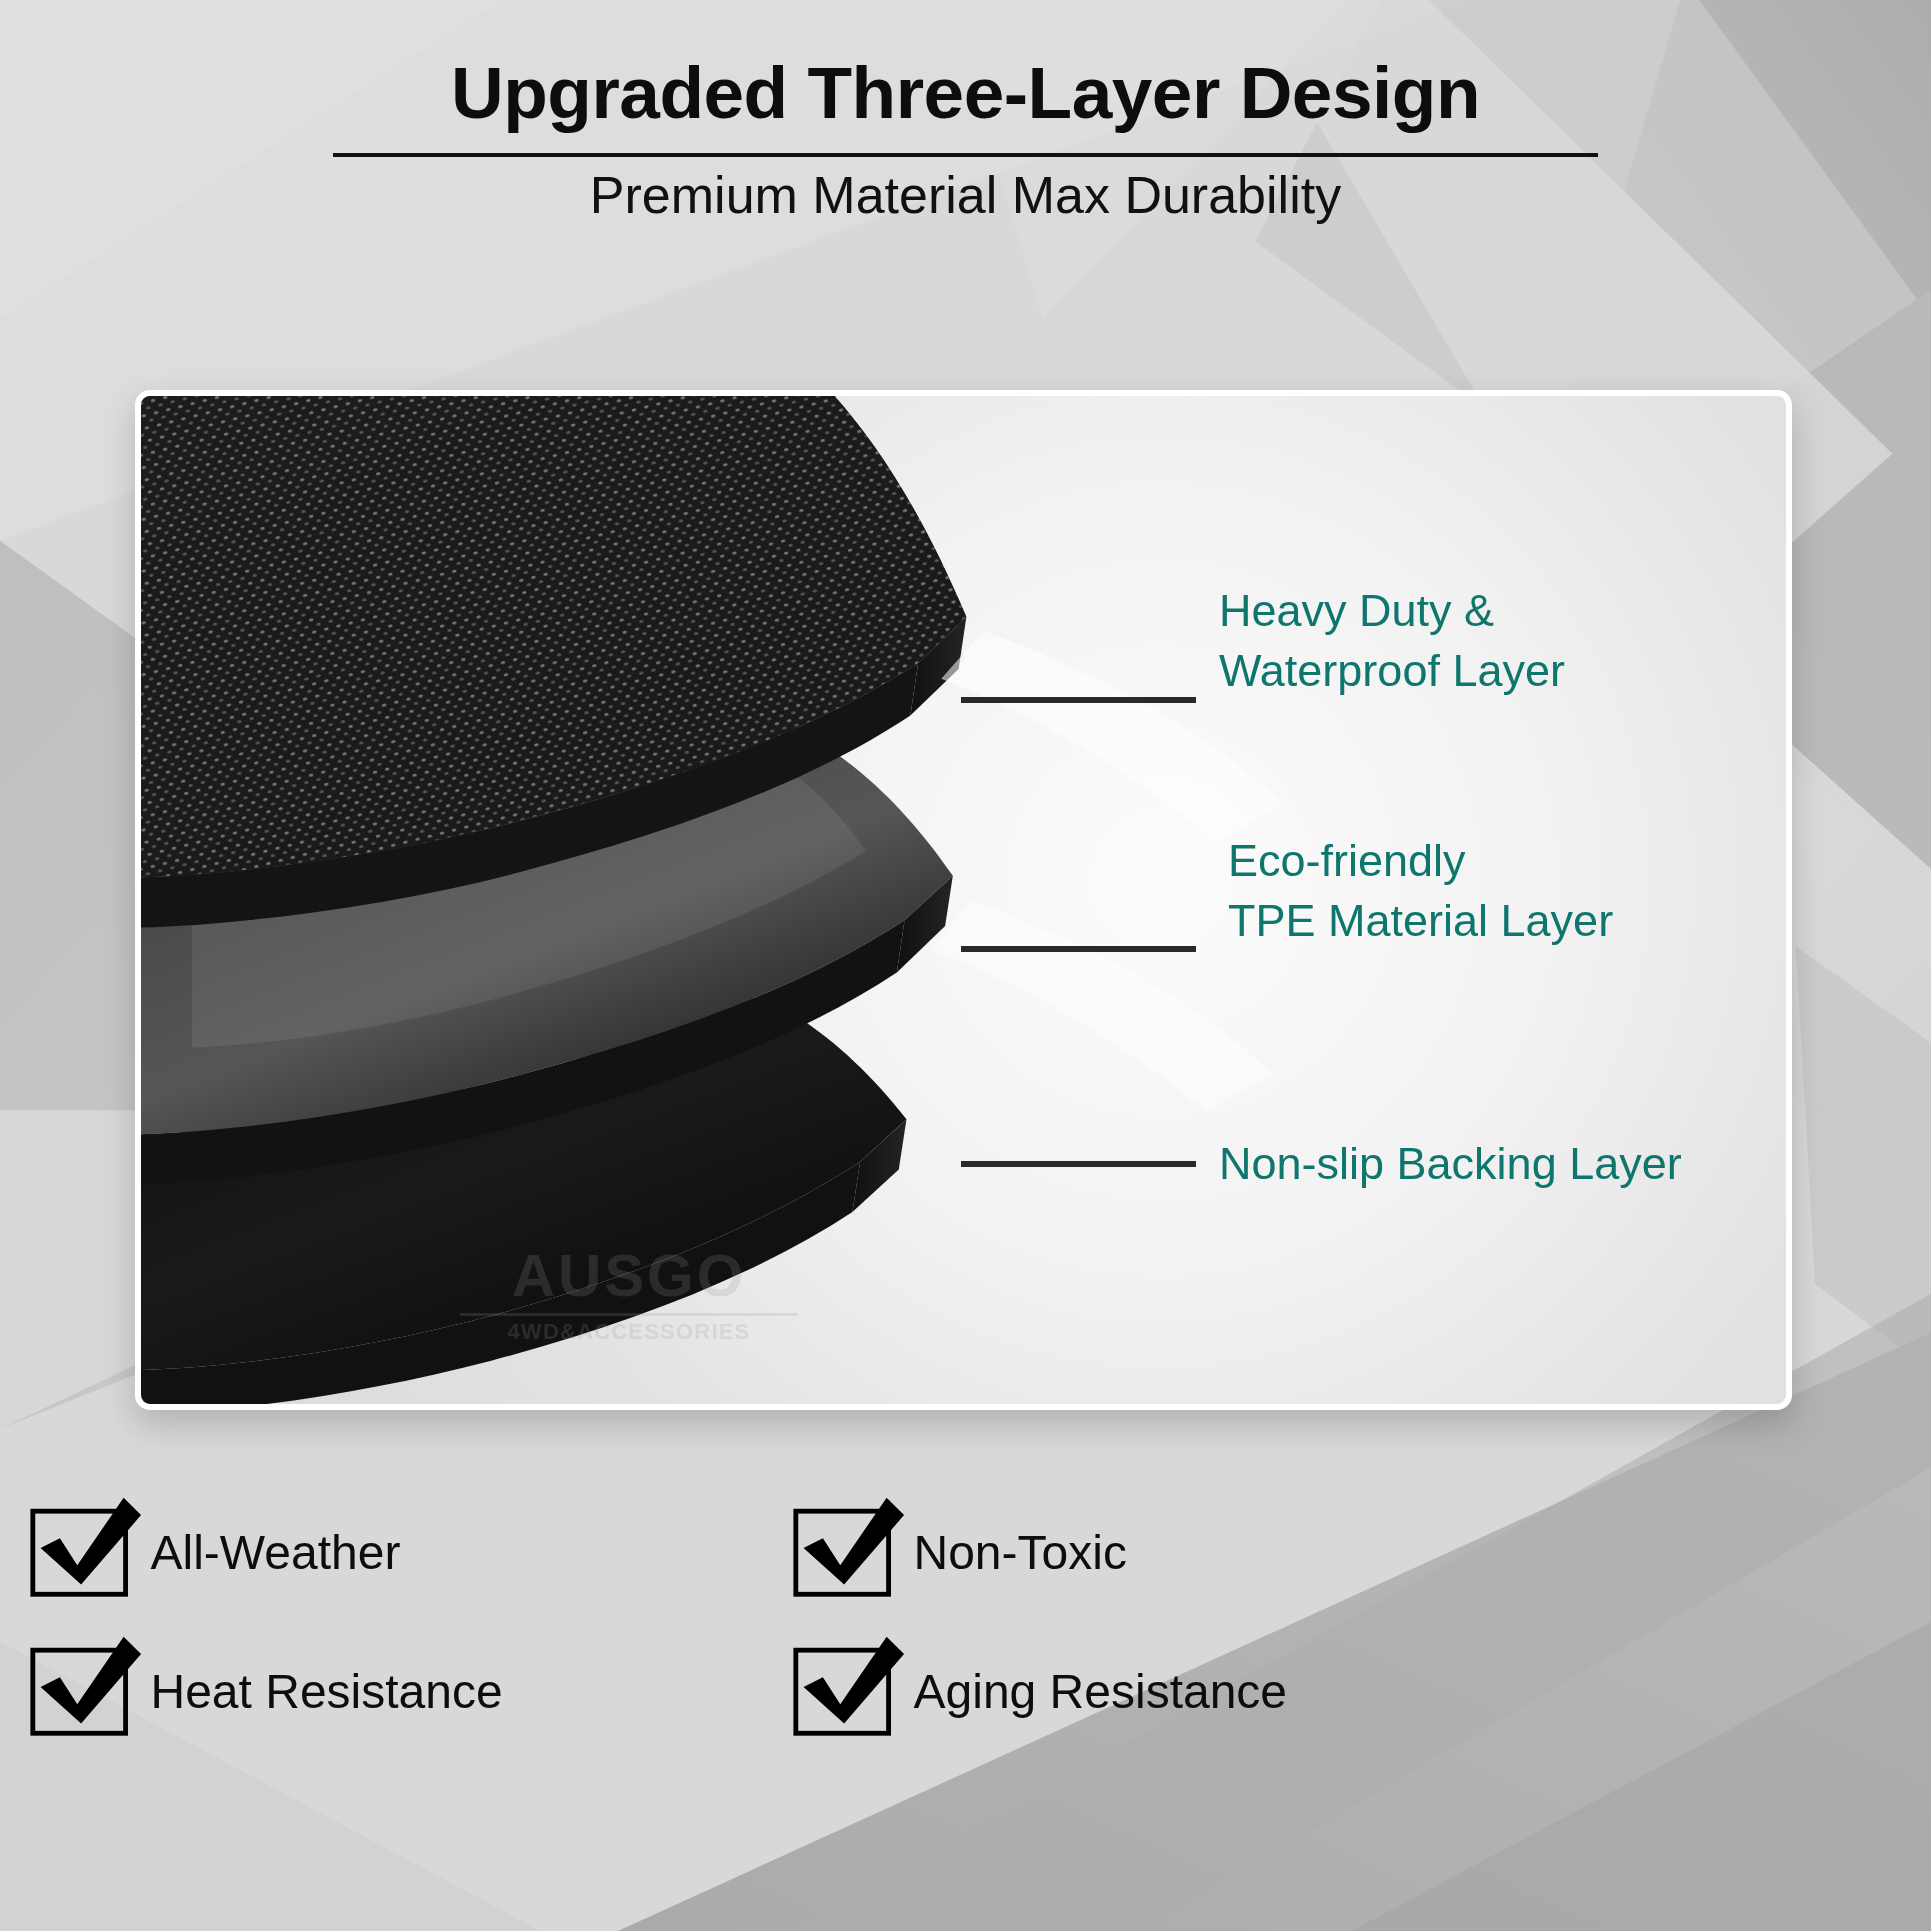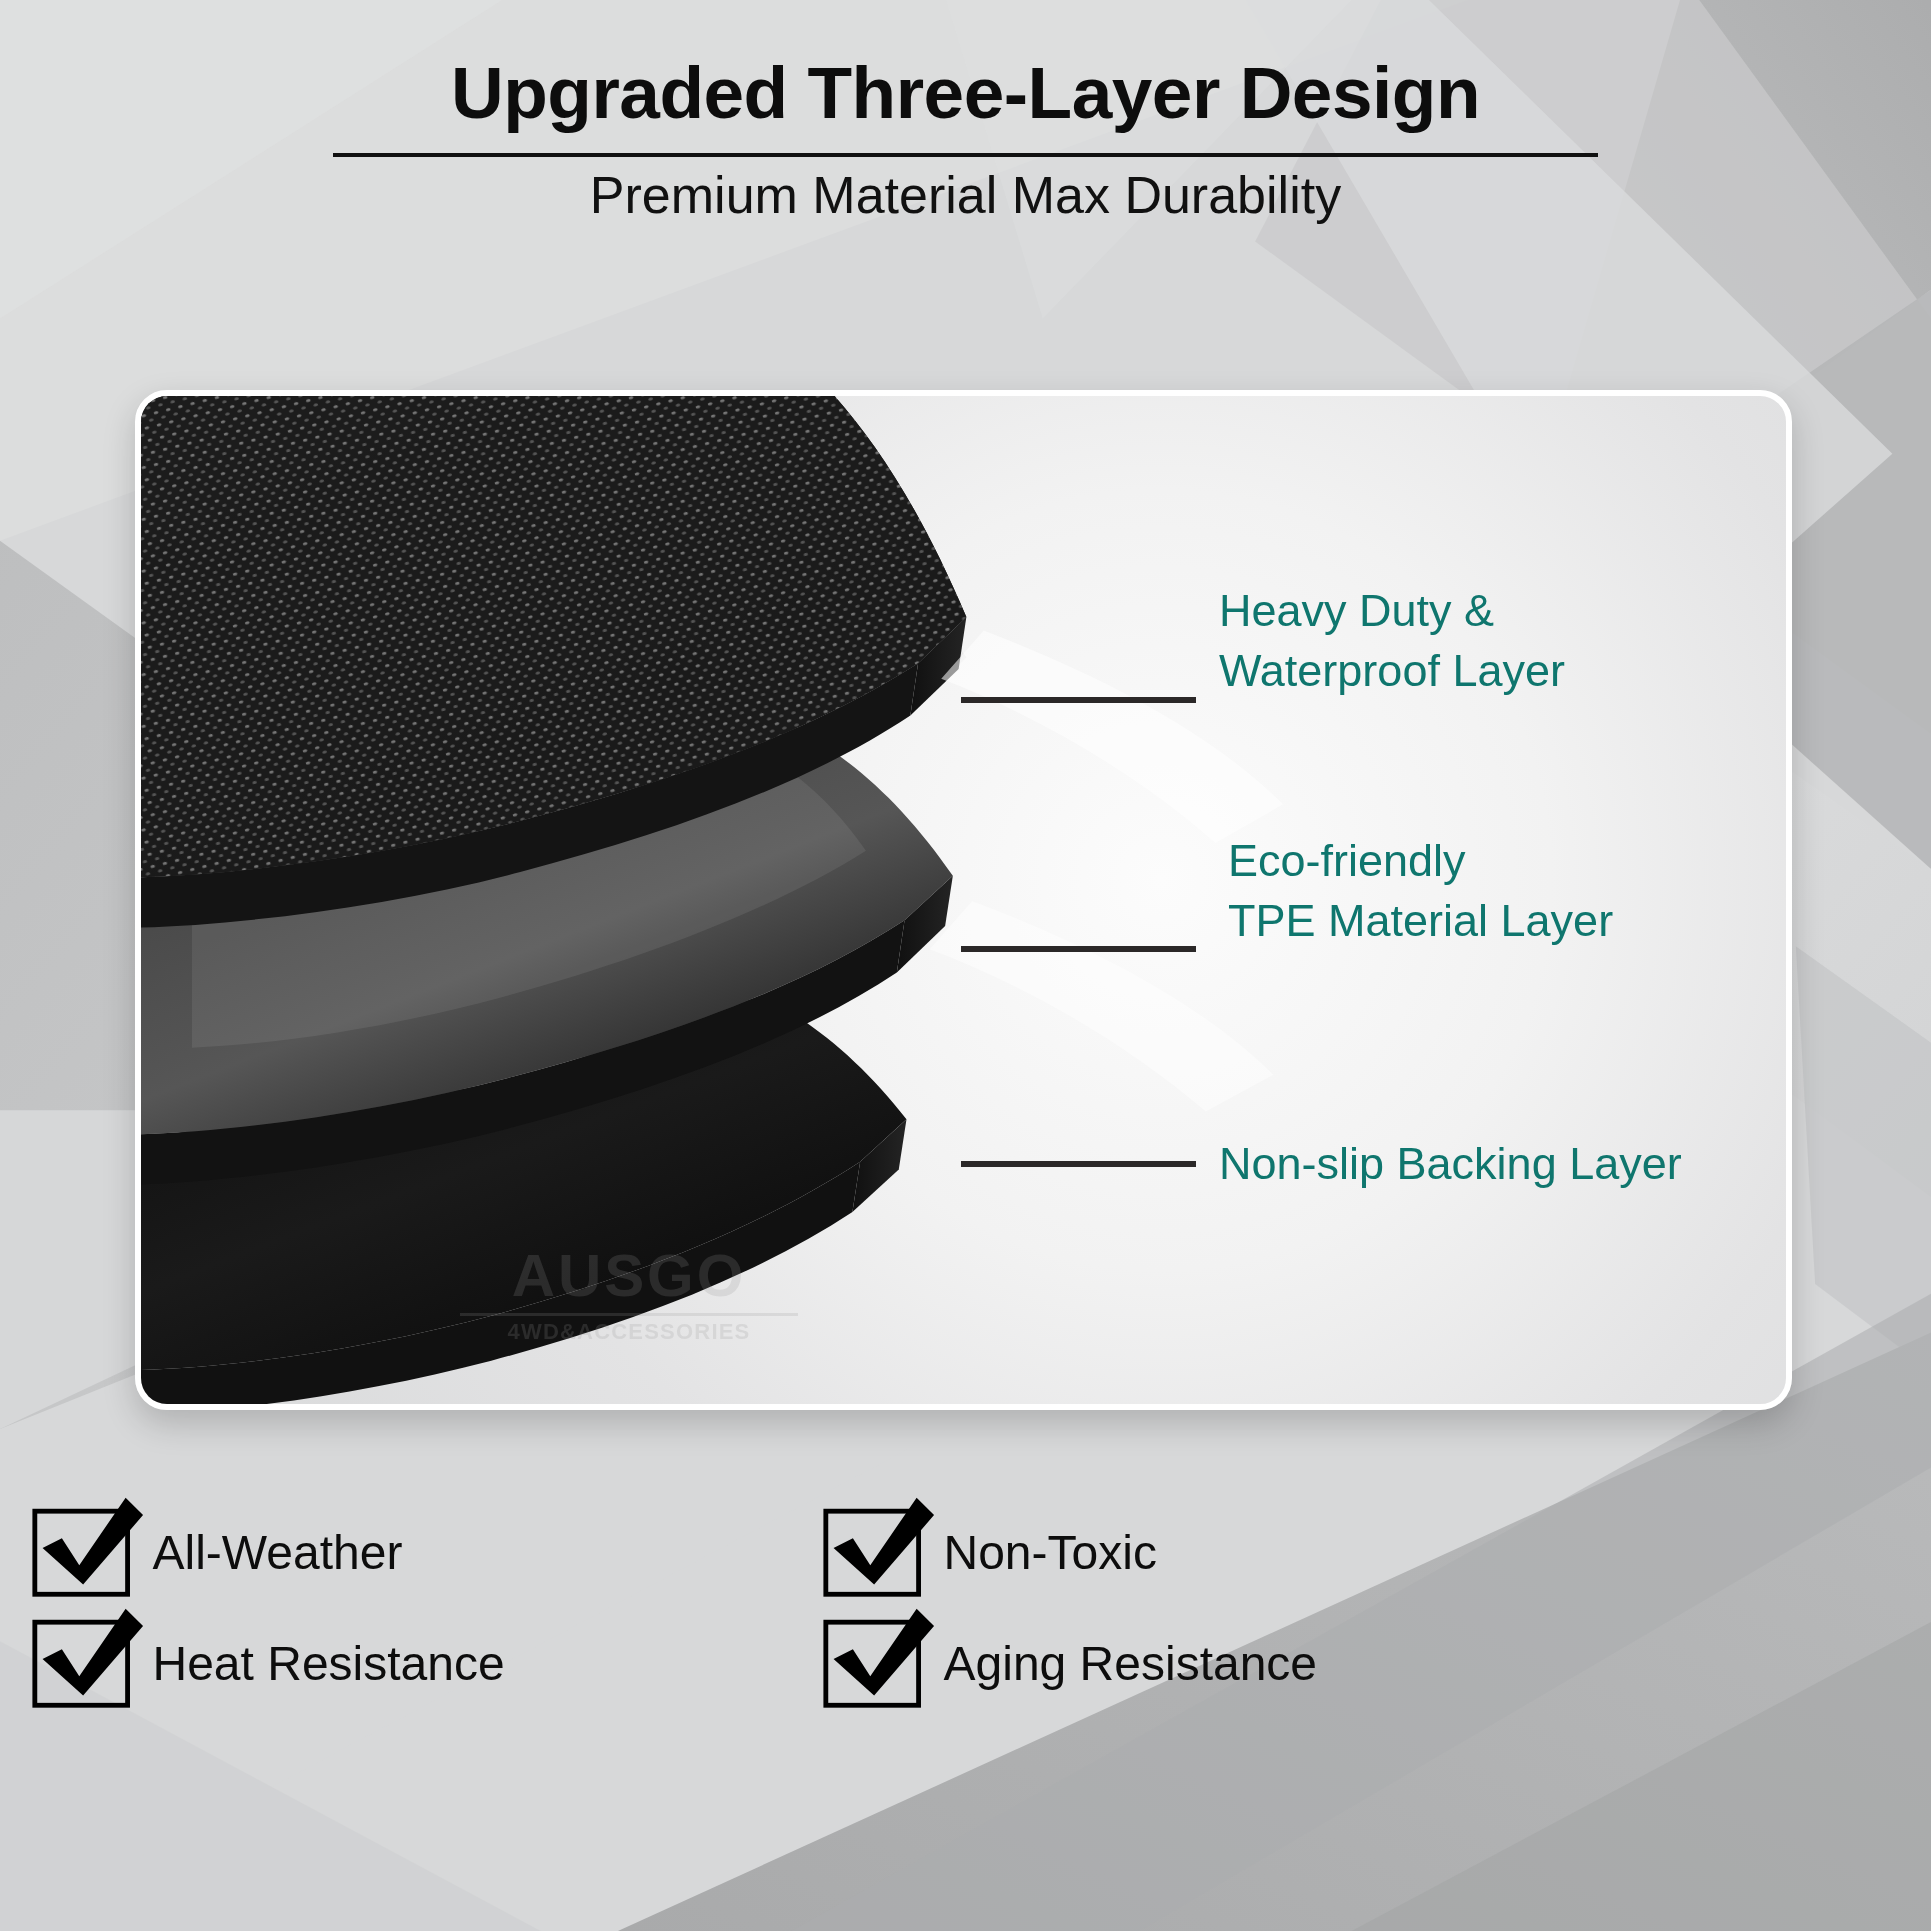--- a/index.html
+++ b/index.html
@@ -22,21 +22,21 @@
     width:1265px;height:4.8px;background:#111;margin:21px auto 0 auto;
   }
   .subtitle{
     font-size:52px;font-weight:400;color:#111;margin:0;padding-top:10px;
     line-height:1.1;
   }
 
   
   .panel{
     position:absolute;left:135px;top:390px;width:1657px;height:1020px;
-    border:6.8px solid #ffffff;border-radius:32px;
+    border:6.8px solid #ffffff;border-radius:15px;
     box-sizing:border-box;
     background:
       radial-gradient(circle at 62% 48%, #fcfcfc 0%, #f2f2f2 34%, #e3e3e4 62%, #d8d9da 100%);
     box-shadow:0 13.5px 33px rgba(0,0,0,0.18);
     overflow:hidden;z-index:4;
   }
   .panel-svg{position:absolute;left:-6.8px;top:-6.8px;width:1657px;height:1020px;}
 
   
   .watermark{
@@ -61,23 +61,23 @@
     white-space:pre-line;
   }
   .c1{left:961px;top:579px;}
   .c1 .lead-line{margin-top:118px;}
   .c2{left:961px;top:830px;gap:9px;}
   .c2 .lead-line{margin-top:116px;}
   .c3{left:961px;top:1134px;}
 
   
   .features{
-    position:absolute;left:17px;top:1511px;width:1589px;z-index:5;
+    position:absolute;left:1px;top:1511px;width:1589px;z-index:5;
     display:grid;grid-template-columns:763px 763px;
-    justify-content:center;row-gap:56px;gap:28px;
+    justify-content:center;row-gap:56px;
   }
   .feature{display:flex;align-items:center;}
   .checkbox{position:relative;width:93px;height:83px;flex:0 0 auto;}
   .checkbox svg{position:absolute;left:-5.8px;top:-23px;width:116px;height:114px;}
   .feature-label{
     margin-left:25px;font-size:48px;color:#0d0d0d;line-height:1;
     white-space:nowrap;
   }
 </style>
 </head>

